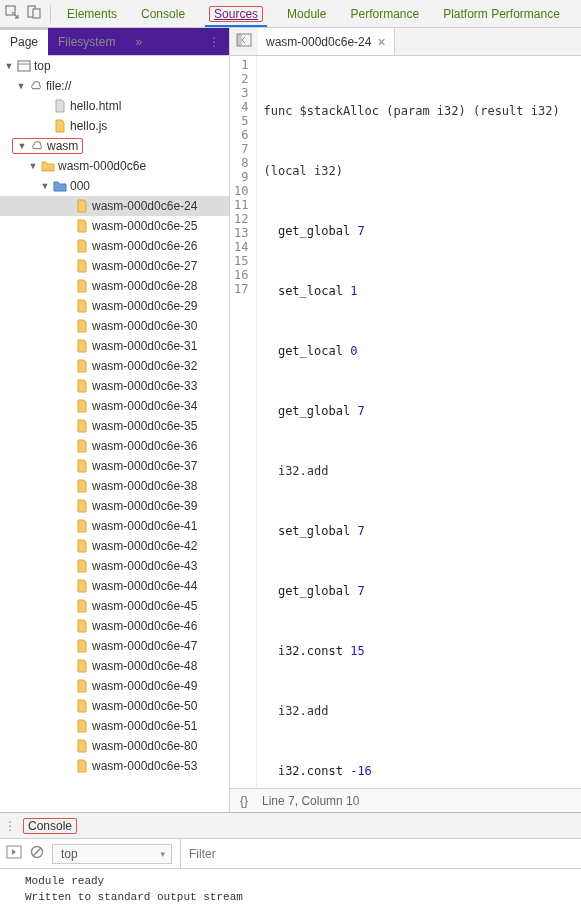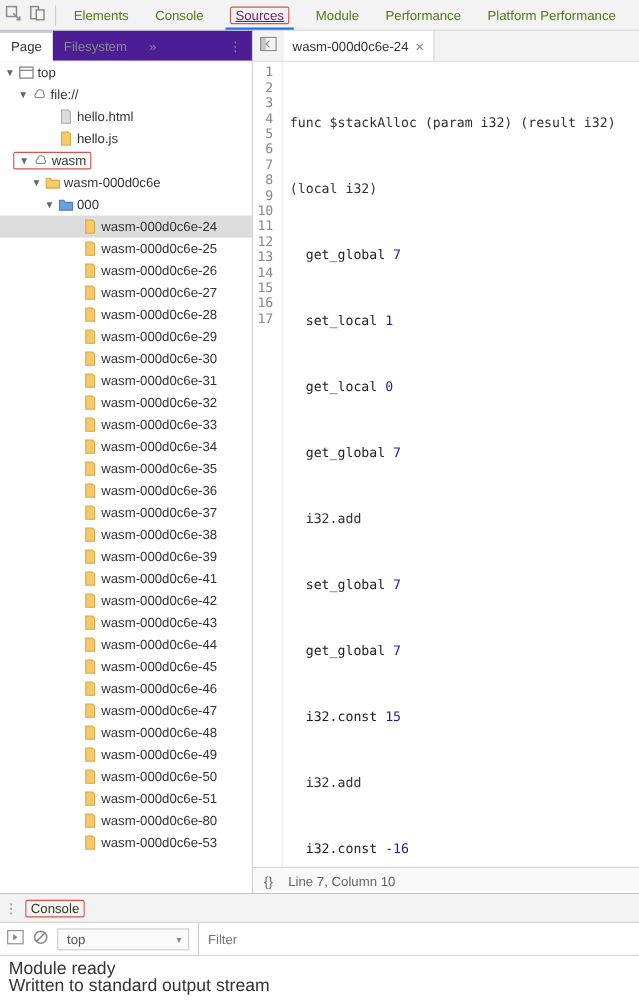--- a/index.html
+++ b/index.html
@@ -59,21 +59,21 @@
 
 .status { height: 24px; border-top: 1px solid #d0d0d0; display: flex; align-items: center; padding: 0 10px; gap: 14px; color: #666; background: #f9f9f9; }
 
 
 .drawer { border-top: 1px solid #bbb; display: flex; flex-direction: column; }
 .drawer-tabs { display: flex; align-items: center; height: 26px; background: #f3f3f3; border-bottom: 1px solid #d0d0d0; padding: 0 4px; gap: 6px; }
 .drawer-toolbar { display: flex; align-items: center; height: 30px; border-bottom: 1px solid #d0d0d0; background: #fff; padding: 0 6px; gap: 8px; }
 .ctx-select { border: 1px solid #ccc; background: #fafafa; height: 20px; display: flex; align-items: center; padding: 0 18px 0 8px; position: relative; min-width: 120px; color: #555; }
 .ctx-select::after { content: "▾"; position: absolute; right: 6px; color: #888; font-size: 9px; }
 .filter-input { flex: 1; border: none; border-left: 1px solid #d0d0d0; height: 100%; padding: 0 8px; font-size: 12px; color: #888; background: #fff; outline: none; }
-.console-body { font-family: Liberation Sans, sans-serif; font-size: 16px; padding: 4px 8px; }
+.console-body { font-family: Liberation Mono, monospace; font-size: 11px; padding: 4px 25px; }
 .console-body div { line-height: 16px; color: #333; }
 
 .dots { color: #888; letter-spacing: 1px; }
 </style>
 </head>
 <body>
 
 <div class="top-bar">
   <div class="top-icons">
     <span><svg viewBox="0 0 16 16">

